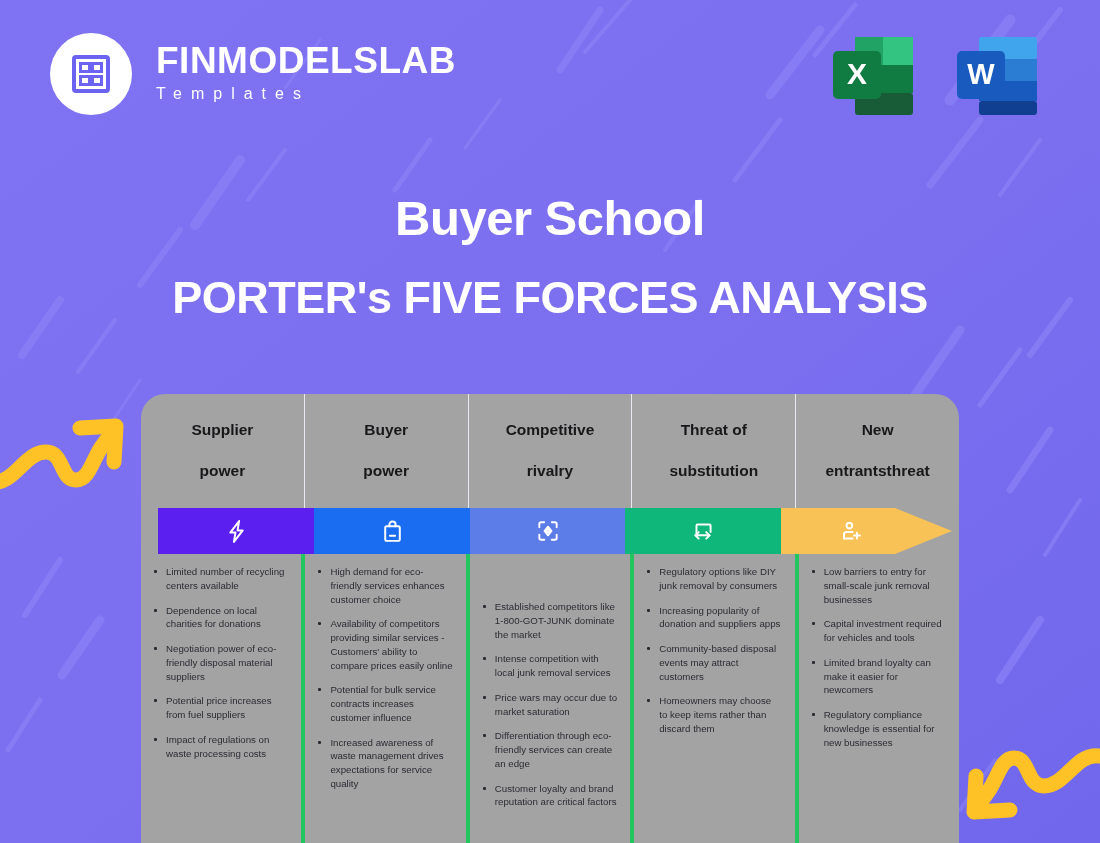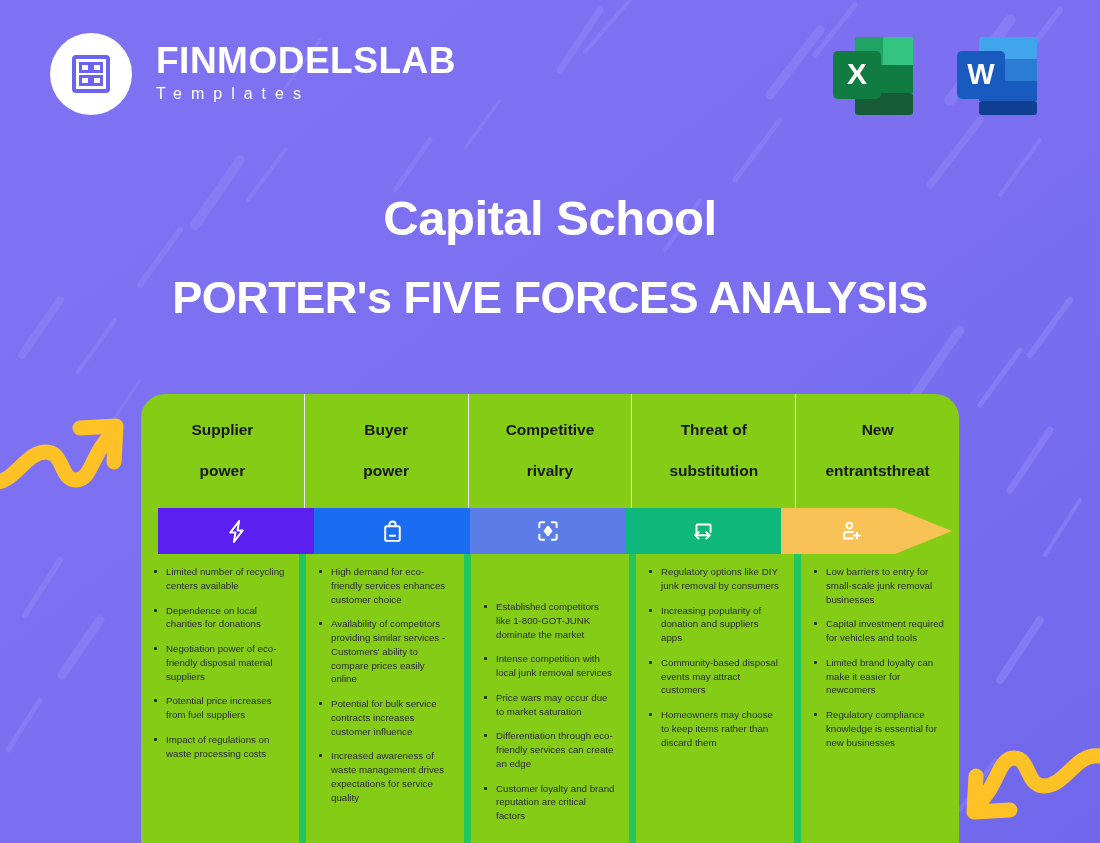--- a/index.html
+++ b/index.html
@@ -45,21 +45,21 @@
     margin-top:26px; line-height:1.15;
   }
 
   
   #arrow-left  { position:absolute; left:-12px; top:404px;  z-index:4; }
   #arrow-right { position:absolute; left:962px; top:742px;  z-index:4; }
 
   
   #card {
     position:absolute; left:141px; top:394px; width:818px; height:449px;
-    background:#84cc16; border-radius:24px 24px 0 0; z-index:2; overflow:hidden;
+    background:#a3a3a3; border-radius:24px 24px 0 0; z-index:2; overflow:hidden;
   }
 
   #table { position:absolute; inset:0; }
 
   
   #head-row {
     position:absolute; left:0; top:0; width:818px; height:114px;
     display:flex;
   }
   .head-cell {
@@ -80,21 +80,21 @@
     display:flex; align-items:center; justify-content:center;
   }
   .band svg { display:block; }
 
   
   #body-row {
     position:absolute; left:0; top:160px; width:818px; bottom:0;
     display:flex;
   }
   .body-cell {
-    flex:1 1 0; border-right:7px solid #22c55e;
+    flex:1 1 0; border-right:4px solid #22c55e;
     padding:11px 13px 0 12px;
   }
   .body-cell:last-child { border-right:none; }
   .bullet-list { list-style:none; }
   .bullet-list li {
     position:relative; padding-left:13px; margin-bottom:11px;
     font-size:9.7px; line-height:1.42; color:#2B2B33;
   }
   .bullet-list li::before {
     content:""; position:absolute; left:1px; top:5px;
@@ -182,21 +182,21 @@
       <rect x="30" y="32" width="58" height="22" fill="#2B7CD3"></rect>
       <rect x="30" y="54" width="58" height="20" fill="#185ABD"></rect>
       <rect x="30" y="74" width="58" height="14" rx="3" fill="#103F91"></rect>
       <rect x="8" y="24" width="48" height="48" rx="5" fill="#185ABD"></rect>
       <text x="32" y="57" font-family="'Liberation Sans',sans-serif" font-size="29" font-weight="bold" fill="#ffffff" text-anchor="middle">W</text>
     </svg>
   </div>
 </div>
 
 <div id="titles">
-  <div id="title-main">Capital School</div>
+  <div id="title-main">Buyer School</div>
   <div id="title-sub">PORTER's FIVE FORCES ANALYSIS</div>
 </div>
 
 <svg id="arrow-left" width="140" height="92" viewBox="0 0 140 92">
   <path d="M2 78 C26 82 36 48 58 48 C76 48 72 76 88 76 C104 76 104 48 124 30" fill="none" stroke="#FFC226" stroke-width="15" stroke-linecap="round" stroke-linejoin="round"></path>
   <path d="M92 24 L128 22 L126 58" fill="none" stroke="#FFC226" stroke-width="15" stroke-linecap="round" stroke-linejoin="round"></path>
 </svg>
 
 <svg id="arrow-right" width="140" height="92" viewBox="0 0 140 92">
   <path d="M138 14 C114 10 104 44 82 44 C64 44 68 16 52 16 C36 16 36 44 16 62" fill="none" stroke="#FFC226" stroke-width="15" stroke-linecap="round" stroke-linejoin="round"></path>

